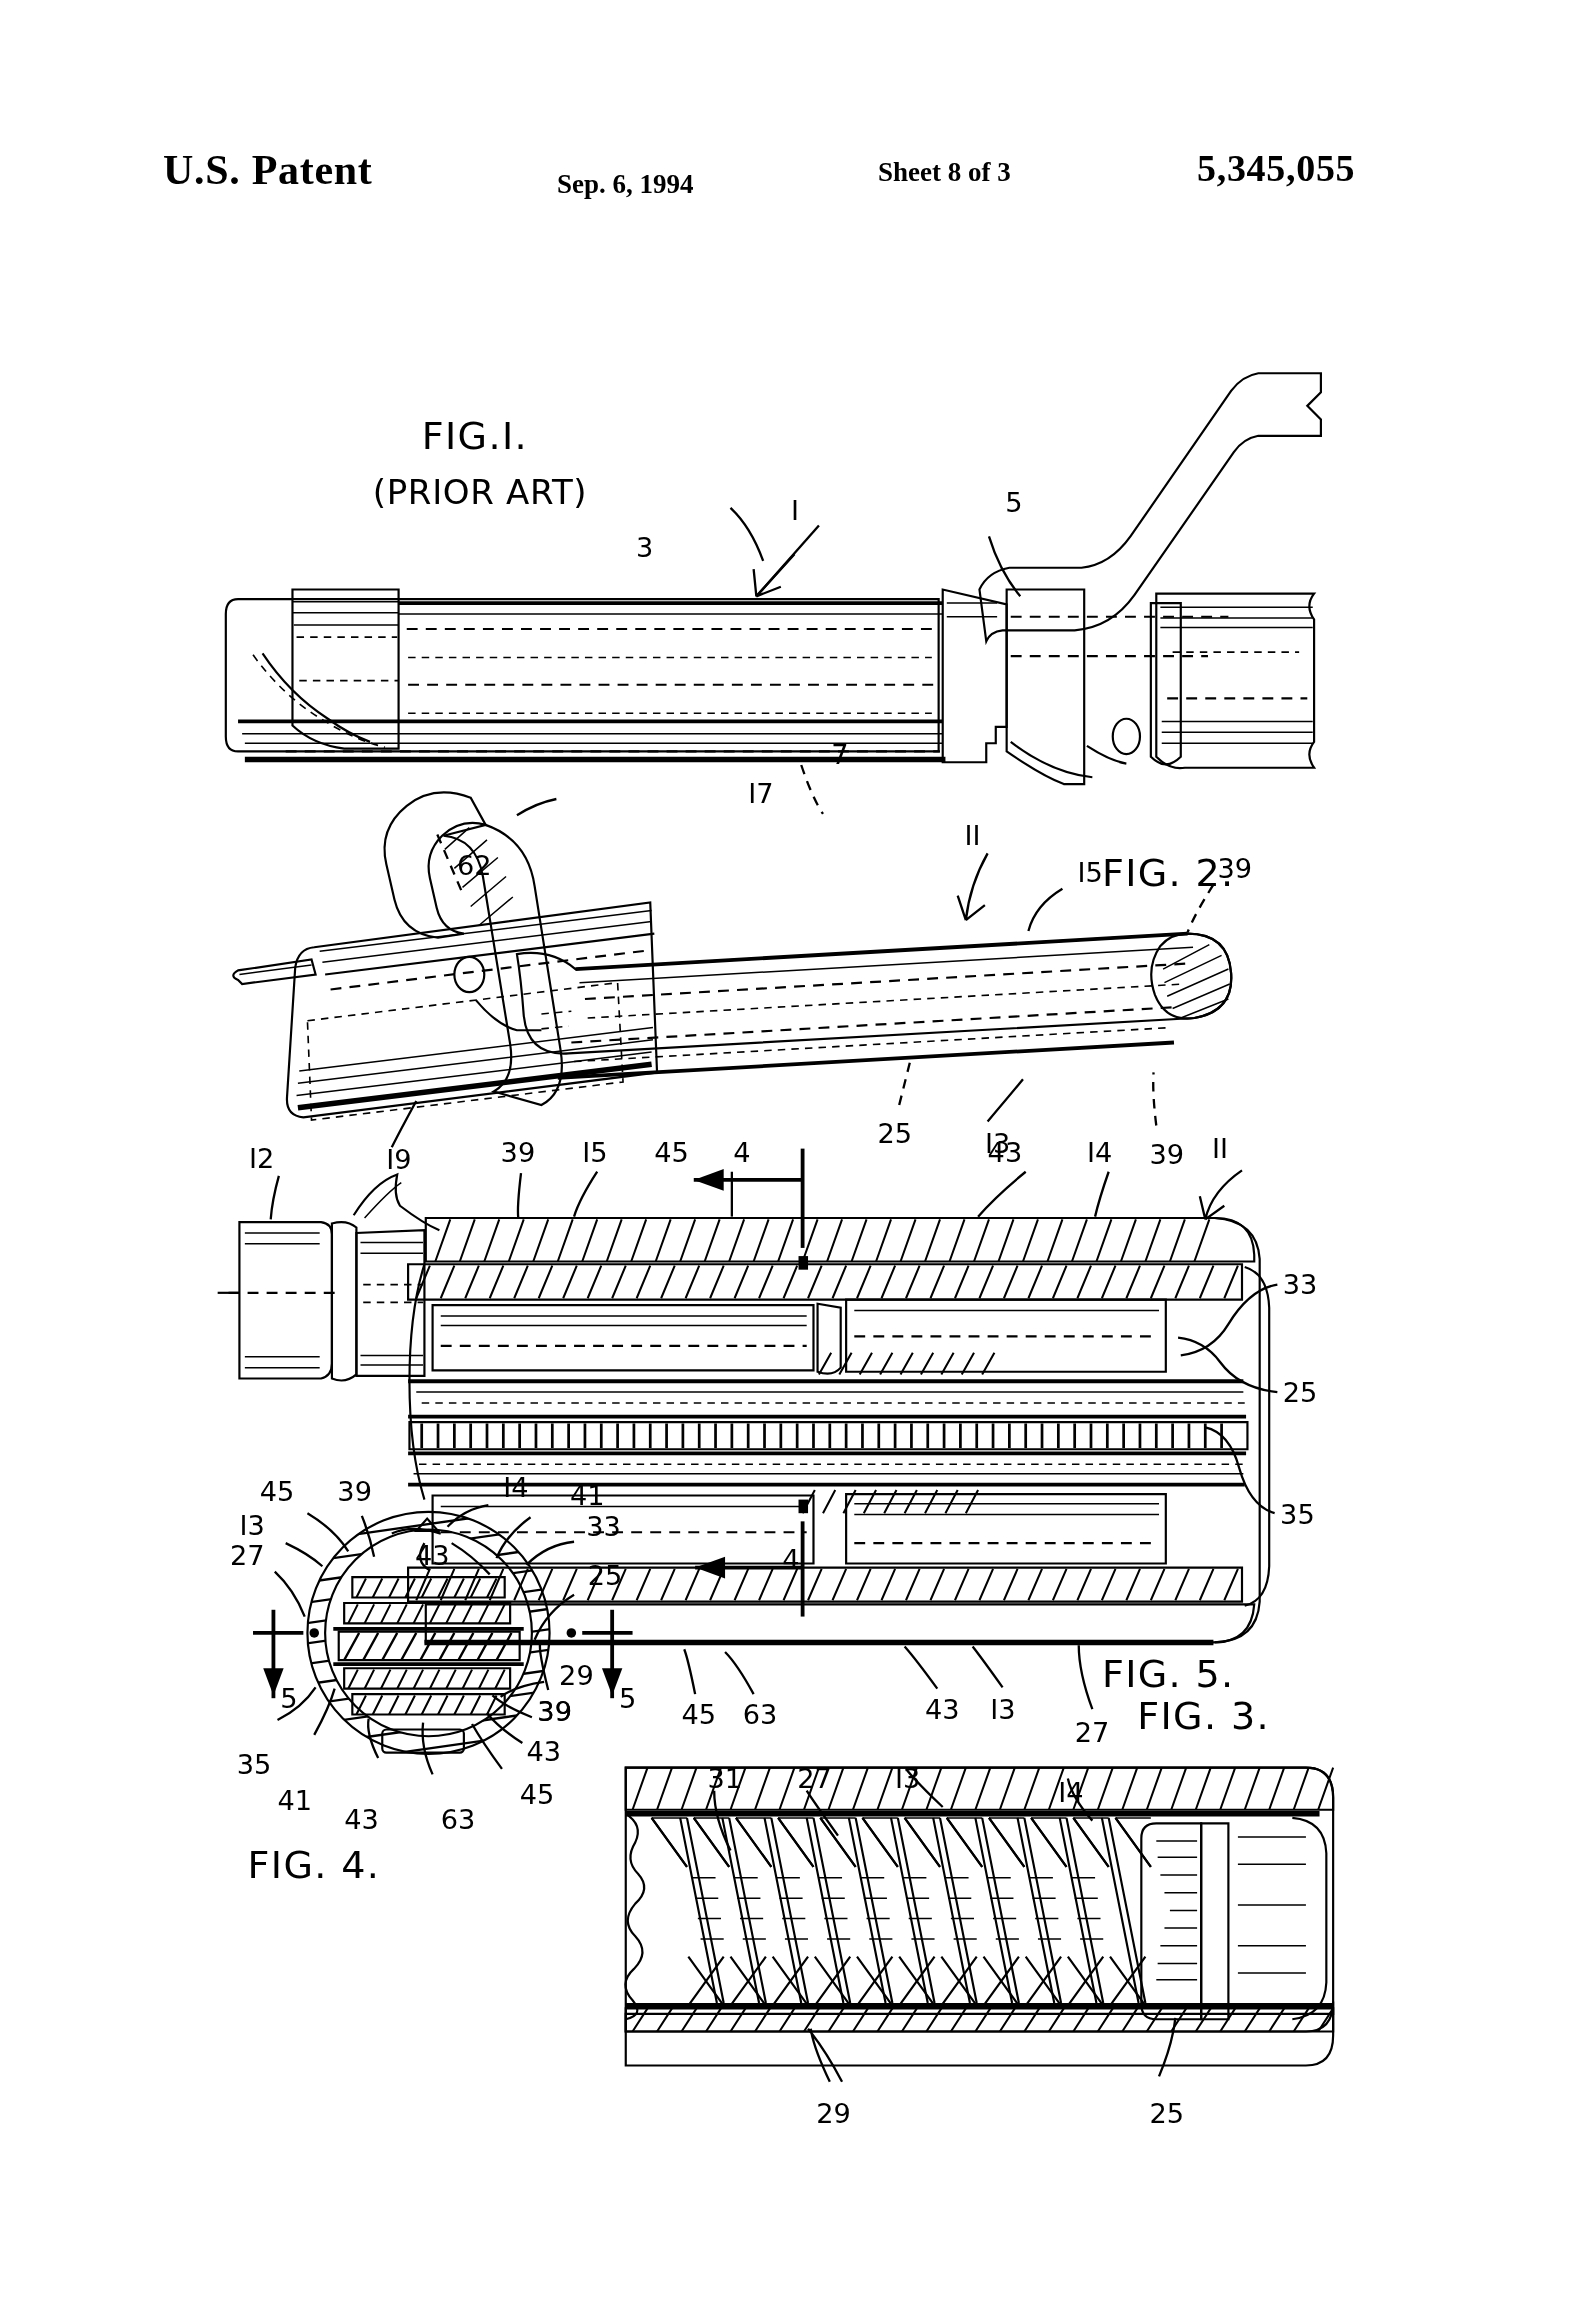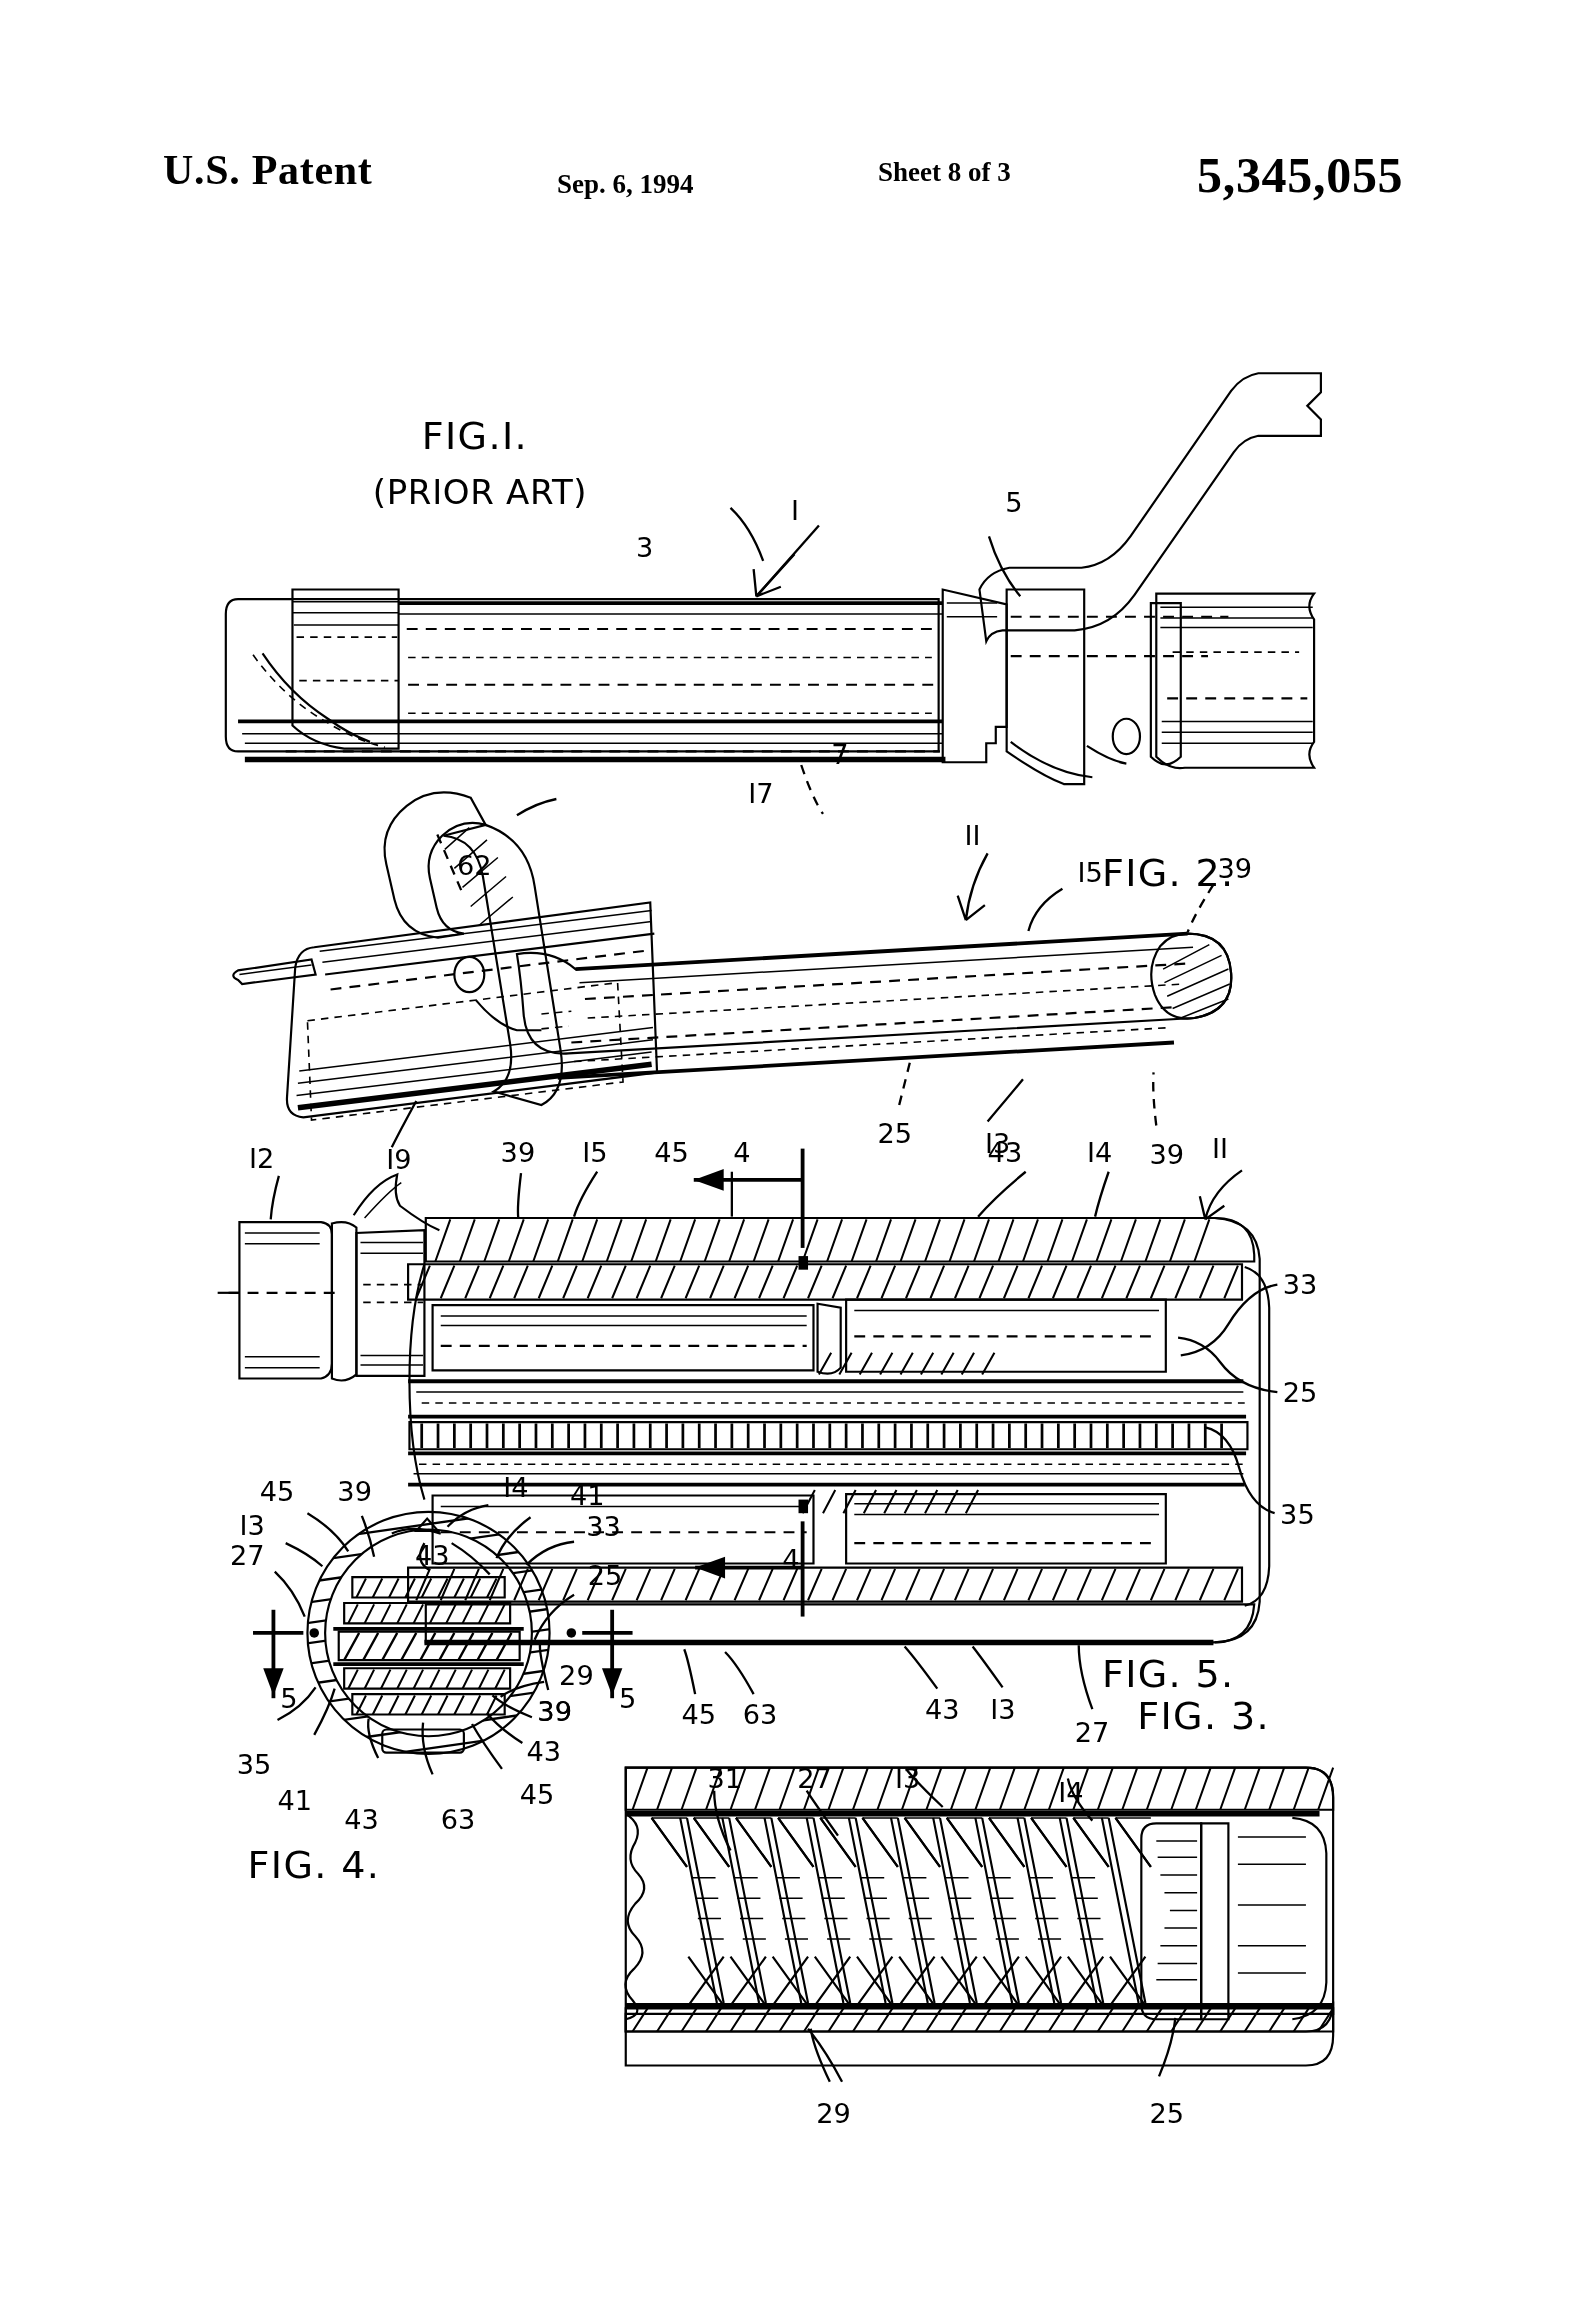--- a/index.html
+++ b/index.html
@@ -12,21 +12,21 @@
     position:relative;
   }
   .page{position:absolute;inset:0;background:#fff;}
 
   
   .hdr{position:absolute;top:146px;left:0;width:1578px;height:68px;}
   .hdr span{position:absolute;white-space:nowrap;font-weight:bold;}
   .hdr .us     {left:163px;  top:0px;  font-size:42px; letter-spacing:0.7px;}
   .hdr .date   {left:557px;  top:11px; font-size:27px;margin-top:12px;}
   .hdr .sheet  {left:878px; top:11px; font-size:27px;}
-  .hdr .num    {left:1197px; top:0px;  font-size:50px; letter-spacing:0.7px;}
+  .hdr .num    {left:1197px; top:0px;  font-size:38px; letter-spacing:0.7px;}
 
   
   svg.fig{position:absolute;left:0;top:0;width:1578px;height:2319px;}
   .ln{fill:none;stroke:#000;stroke-width:3.2;}
   .lnT{fill:none;stroke:#000;stroke-width:2.2;}
   .lnH{fill:none;stroke:#000;stroke-width:5.6;}
   .lnX{fill:none;stroke:#000;stroke-width:8;}
   .dsh{fill:none;stroke:#000;stroke-width:3.2;stroke-dasharray:16 12;}
   .dsh2{fill:none;stroke:#000;stroke-width:2.4;stroke-dasharray:11 9;}
   .lead{fill:none;stroke:#000;stroke-width:3.4;}

